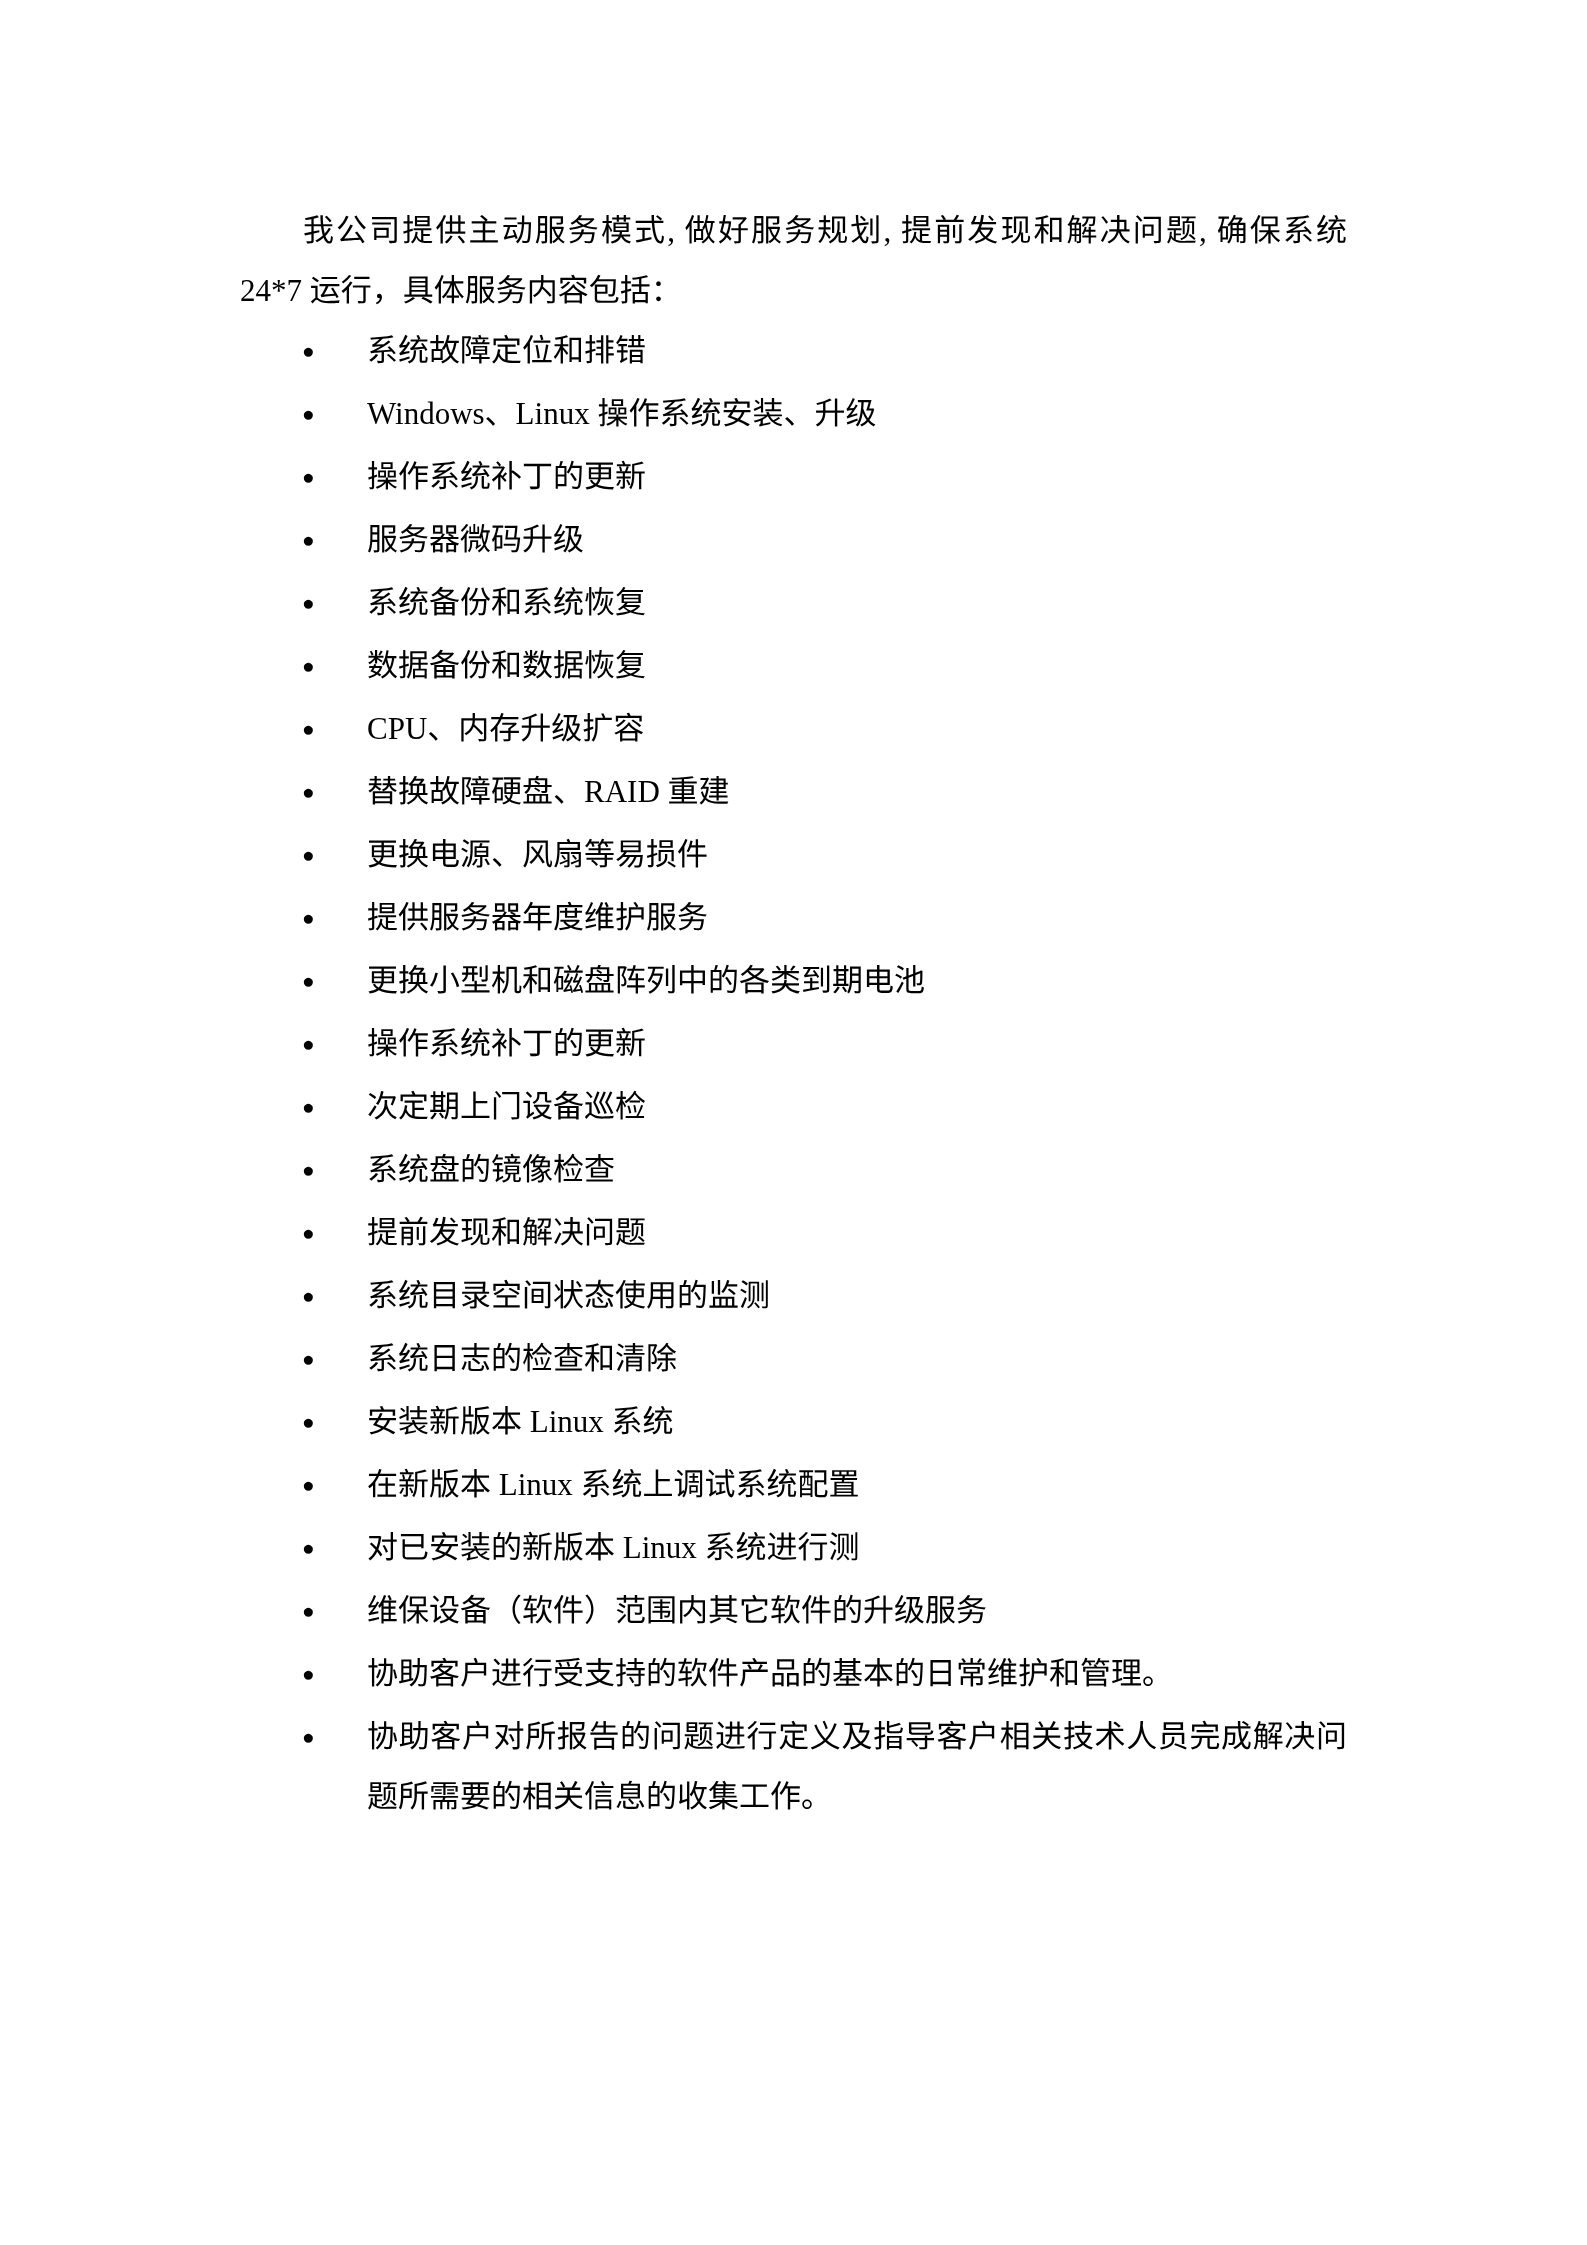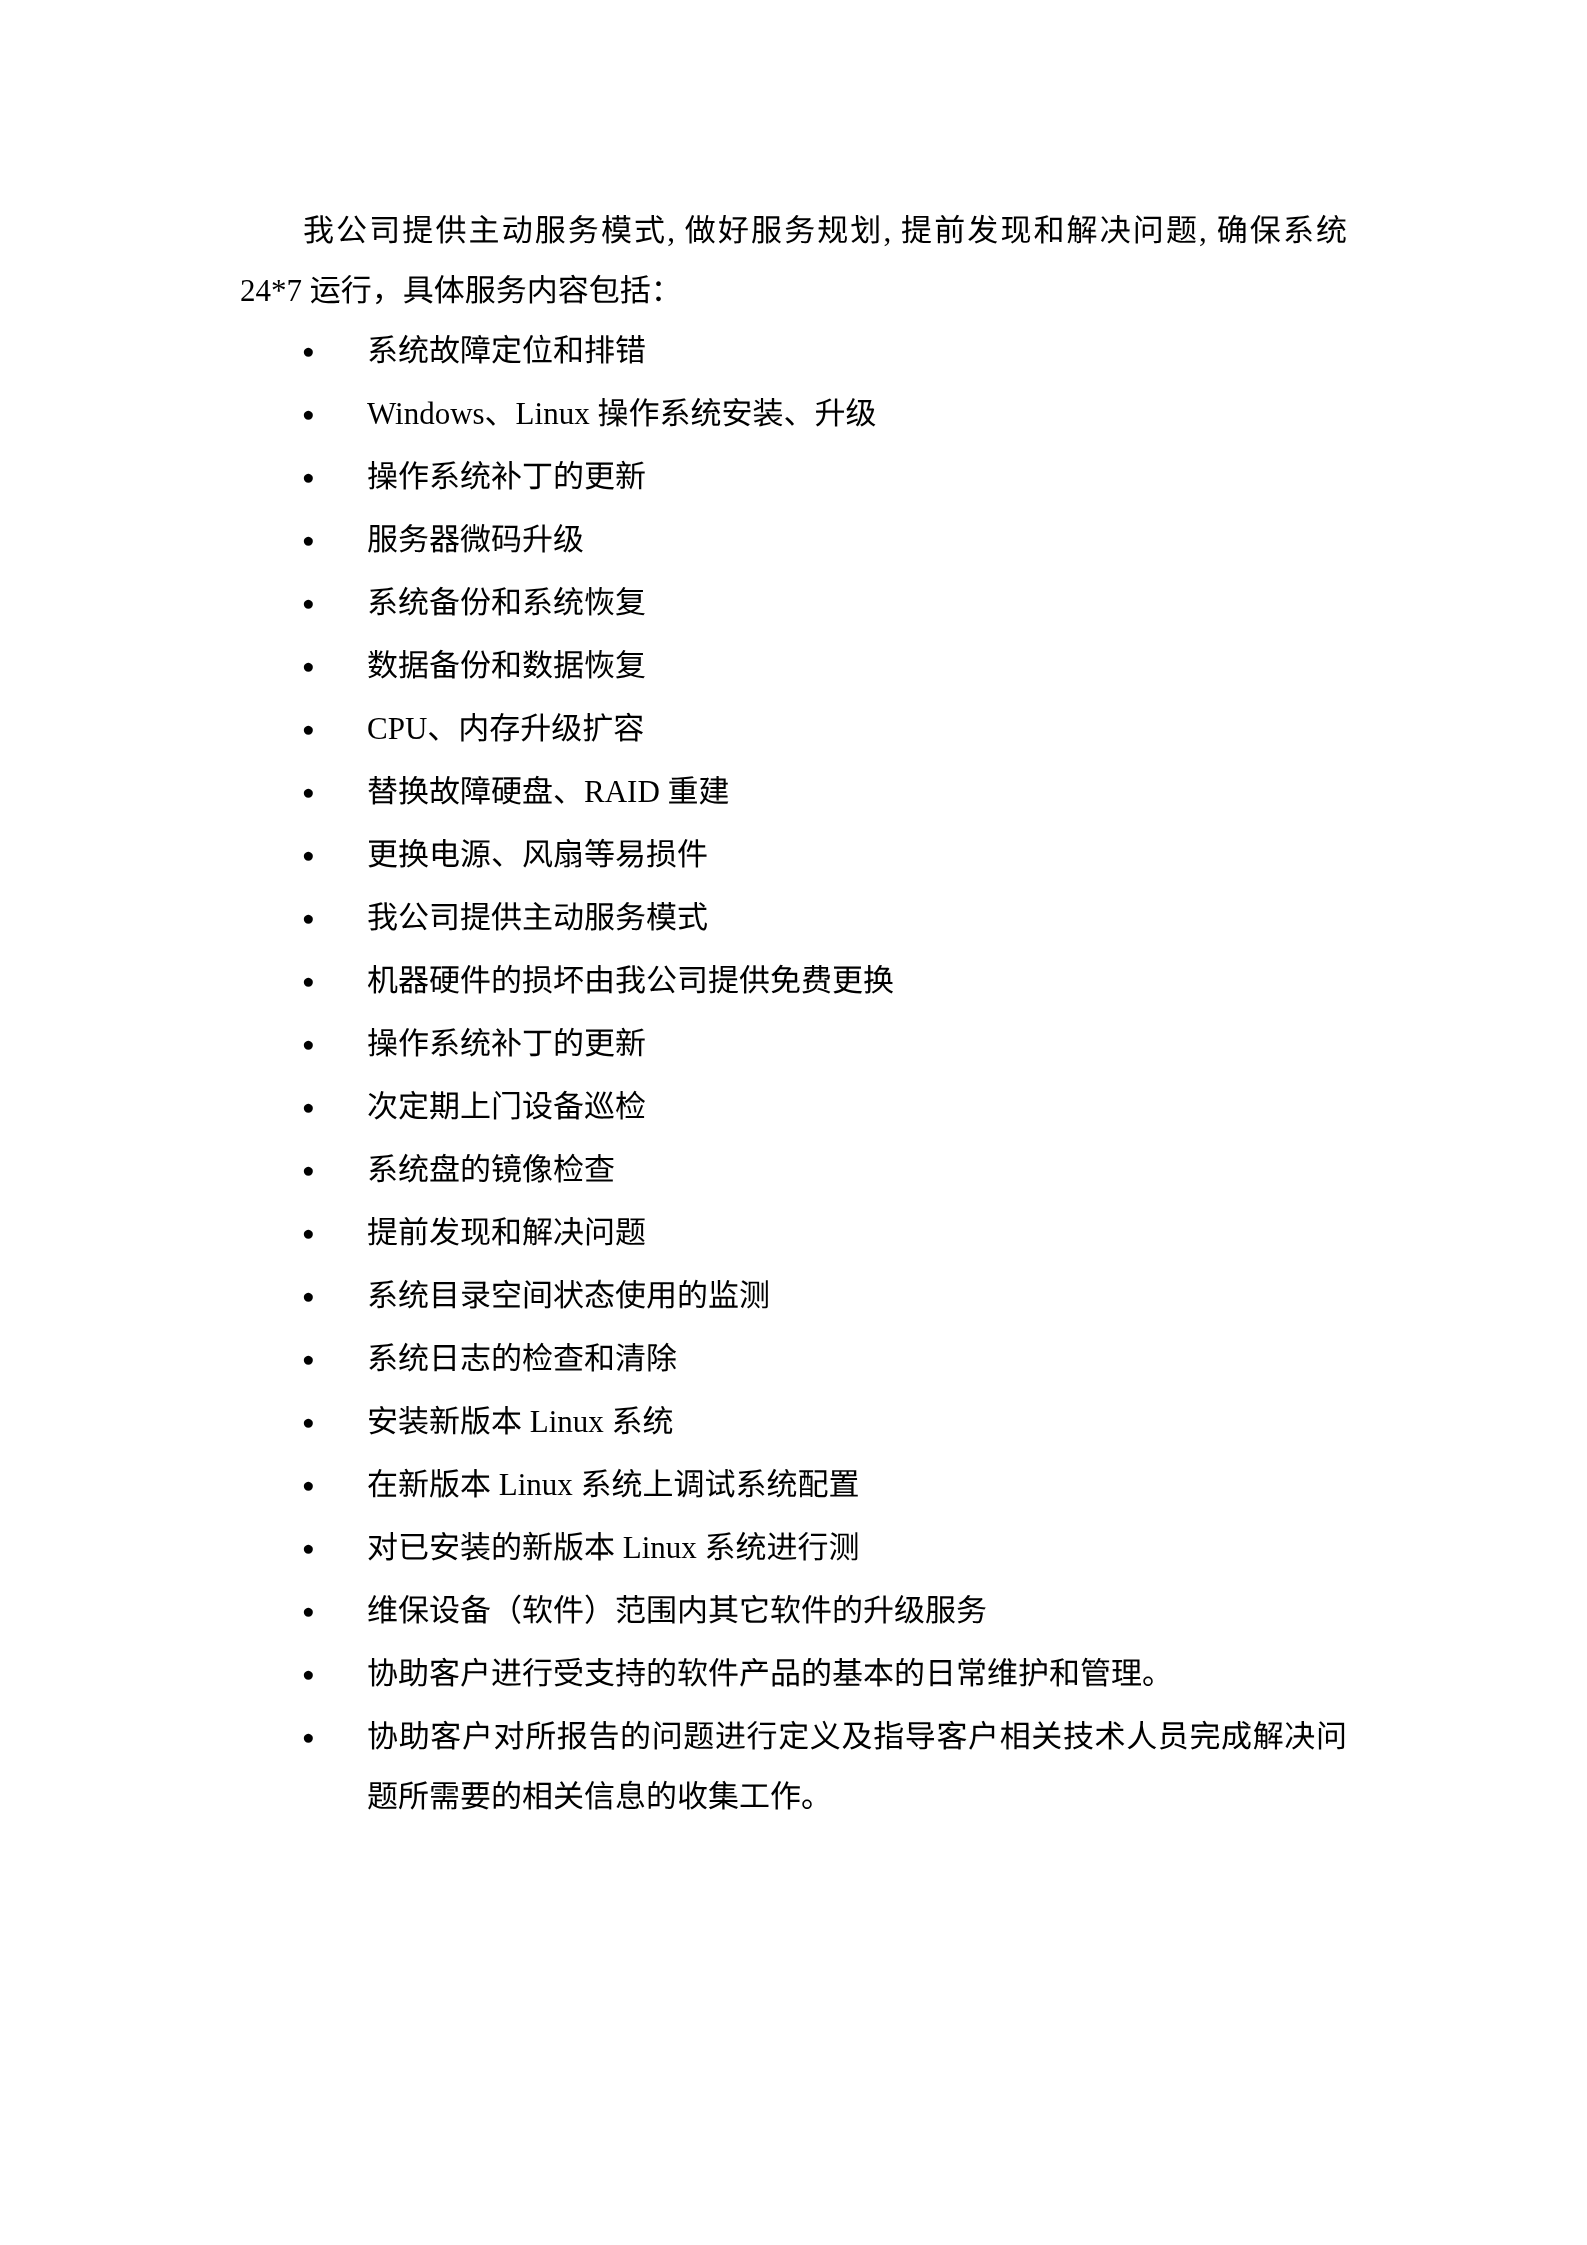--- a/index.html
+++ b/index.html
@@ -92,25 +92,25 @@
     <li>
       <span class="bullet">●</span>
       <span class="li-text">替换故障硬盘、RAID 重建</span>
     </li>
     <li>
       <span class="bullet">●</span>
       <span class="li-text">更换电源、风扇等易损件</span>
     </li>
     <li>
       <span class="bullet">●</span>
-      <span class="li-text">我公司提供主动服务模式</span>
+      <span class="li-text">提供服务器年度维护服务</span>
     </li>
     <li>
       <span class="bullet">●</span>
-      <span class="li-text">机器硬件的损坏由我公司提供免费更换</span>
+      <span class="li-text">更换小型机和磁盘阵列中的各类到期电池</span>
     </li>
     <li>
       <span class="bullet">●</span>
       <span class="li-text">操作系统补丁的更新</span>
     </li>
     <li>
       <span class="bullet">●</span>
       <span class="li-text">次定期上门设备巡检</span>
     </li>
     <li>

